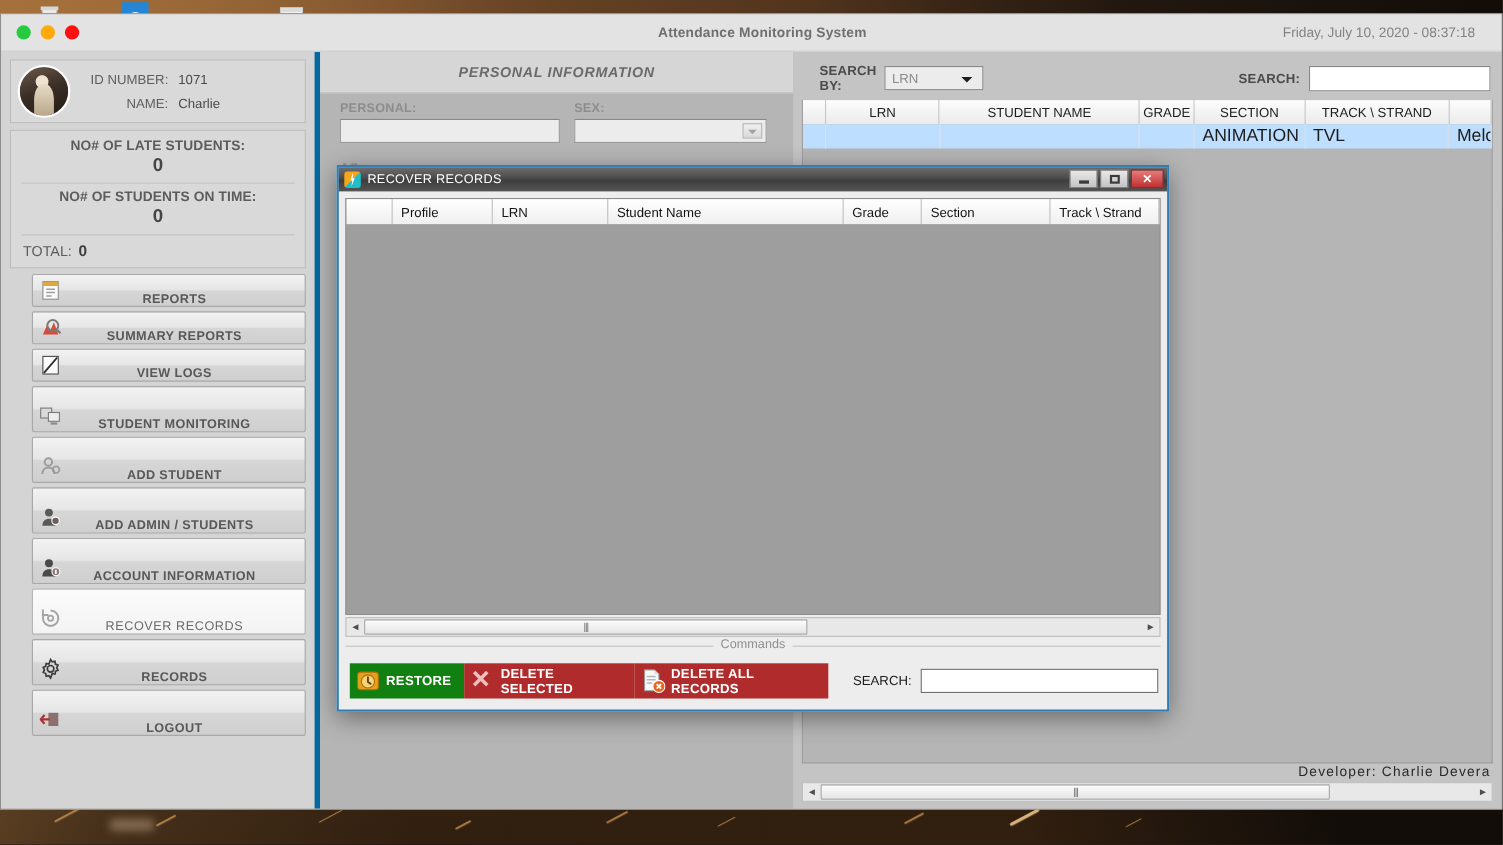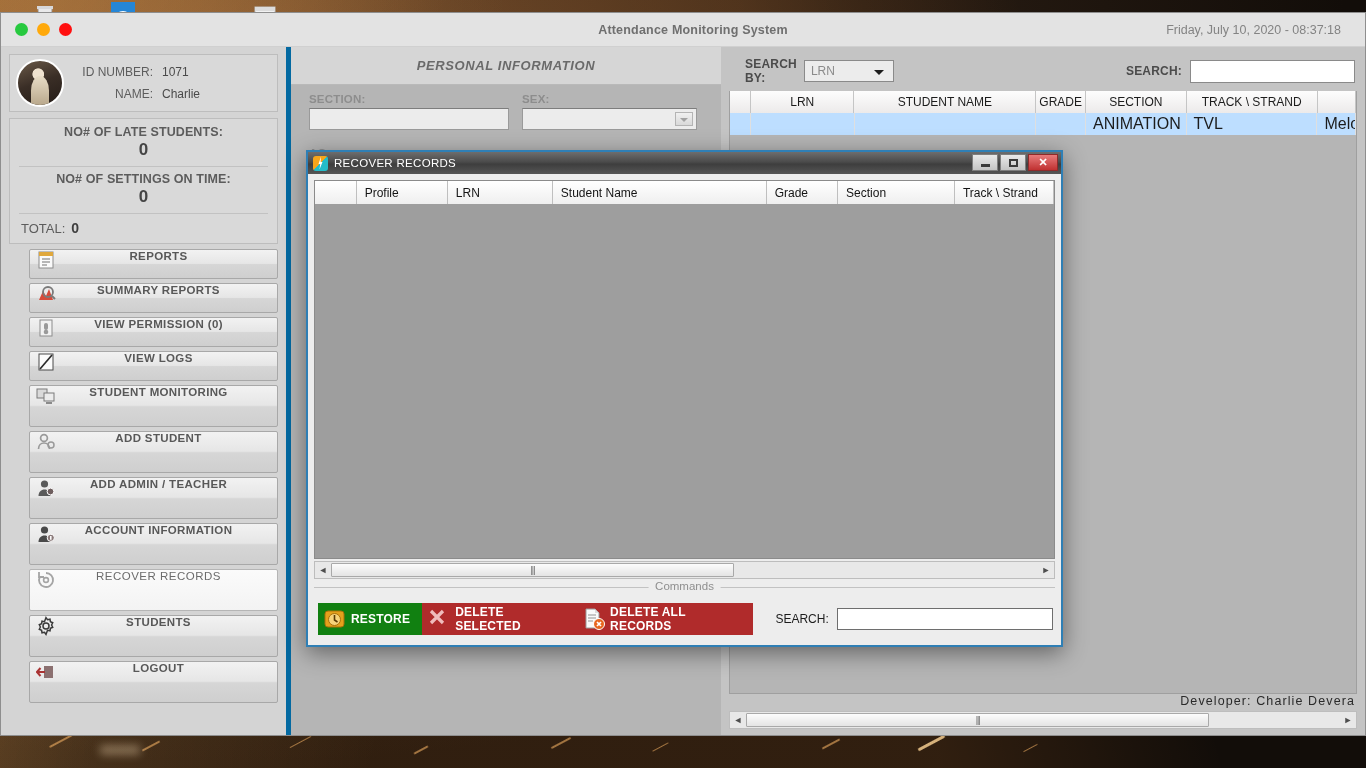--- a/index.html
+++ b/index.html
@@ -79,21 +79,21 @@
     background: #d9d9d9; border: 1px solid #bdbdbd;
     margin-top: 6px; padding: 6px 9px 3px;
   }
   .stat-title { font-size: 12.5px; font-weight: bold; color: #5c5c5c; text-align: center; letter-spacing: .1px; }
   .stat-val { font-size: 17px; font-weight: bold; color: #454545; text-align: center; margin-top: 1px; }
   .stat-sep { border-top: 1px solid #c2c2c2; margin: 6px 0 5px; }
   .stat-total { font-size: 13px; color: #5c5c5c; padding: 1px 0 4px 2px; }
   .stat-total b { color: #3e3e3e; margin-left: 6px; font-size: 14px; }
   #navlist { margin-top: 5px; display: flex; flex-direction: column; gap: 4px; }
   .nav-btn {
-    position: relative; height: 30px; display: flex; align-items: flex-start;
+    position: relative; height: 30px; display: flex; align-items: flex-end;
     border: 1px solid #a8a8a8; border-radius: 2px;
     background: linear-gradient(180deg, #f2f2f2 0%, #e6e6e6 48%, #d6d6d6 52%, #cfcfcf 100%);
     cursor: pointer; padding-left: 6px; margin-left: 20px;
   }
   .nav-btn.tall { height: 42px; }
   .nav-btn.active { background: linear-gradient(180deg,#fbfbfb 0%,#f3f3f3 100%); border-color: #b5b5b5; }
   .nav-ico { width: 24px; height: 24px; flex: none; position: relative; }
   .nav-label {
     flex: 1; text-align: center; font-size: 11.5px; font-weight: bold;
     color: #585858; letter-spacing: .35px; padding-right: 20px;
@@ -285,21 +285,21 @@
             <span class="pf-label">NAME:</span>
             <span class="pf-val">Charlie</span>
           </div>
         </div>
       </div>
 
       <div id="stats">
         <div class="stat-title">NO# OF LATE STUDENTS:</div>
         <div class="stat-val">0</div>
         <div class="stat-sep"></div>
-        <div class="stat-title">NO# OF SETTINGS ON TIME:</div>
+        <div class="stat-title">NO# OF STUDENTS ON TIME:</div>
         <div class="stat-val">0</div>
         <div class="stat-sep"></div>
         <div class="stat-total">
           <span>TOTAL:</span><b>0</b>
         </div>
       </div>
 
       <div id="navlist">
           <div class="nav-btn">
             <span class="nav-ico"><svg width="20" height="20" viewBox="0 0 20 20">
@@ -312,28 +312,20 @@
           <div class="nav-btn">
             <span class="nav-ico"><svg width="20" height="20" viewBox="0 0 20 20">
                 <path d="M3 16l4-9 3 5 3-7 4 11z" fill="#d74b3a"></path>
                 <circle cx="12" cy="8" r="5" fill="none" stroke="#7a7a7a" stroke-width="1.8"></circle>
                 <path d="M16 12l3 3" stroke="#7a7a7a" stroke-width="2"></path>
               </svg></span>
             <span class="nav-label">SUMMARY REPORTS</span>
           </div>
           <div class="nav-btn">
             <span class="nav-ico"><svg width="20" height="20" viewBox="0 0 20 20">
-                <rect x="4" y="2" width="12" height="16" fill="#f2f2f2" stroke="#8c8c8c"></rect>
-                <rect x="8" y="5" width="4" height="7" rx="2" fill="#9a9a9a"></rect>
-                <circle cx="10" cy="14" r="2.3" fill="#9a9a9a"></circle>
-              </svg></span>
-            <span class="nav-label">VIEW PERMISSION (0)</span>
-          </div>
-          <div class="nav-btn">
-            <span class="nav-ico"><svg width="20" height="20" viewBox="0 0 20 20">
                 <rect x="3" y="2" width="14" height="16" fill="#fcfcfc" stroke="#4a4a4a"></rect>
                 <path d="M4 17L16 3" stroke="#2b2b2b" stroke-width="1.7"></path>
               </svg></span>
             <span class="nav-label">VIEW LOGS</span>
           </div>
           <div class="nav-btn tall">
             <span class="nav-ico"><svg width="20" height="20" viewBox="0 0 20 20">
                 <rect x="1" y="3" width="10" height="9" fill="#dadada" stroke="#7a7a7a"></rect>
                 <rect x="8" y="7" width="10" height="8" fill="#ececec" stroke="#7a7a7a"></rect>
                 <rect x="10" y="16" width="6" height="2" fill="#8a8a8a"></rect>
@@ -347,21 +339,21 @@
                 <circle cx="15" cy="13" r="3" fill="none" stroke="#9a9a9a" stroke-width="1.5"></circle>
               </svg></span>
             <span class="nav-label">ADD STUDENT</span>
           </div>
           <div class="nav-btn tall">
             <span class="nav-ico"><svg width="20" height="20" viewBox="0 0 20 20">
                 <circle cx="8.5" cy="6" r="3.6" fill="#5a5a5a"></circle>
                 <path d="M2.5 18c0-4.2 2.8-6.4 6-6.4s6 2.2 6 6.4z" fill="#5a5a5a"></path>
                 <circle cx="14.5" cy="13.5" r="3.4" fill="#6e5e5e" stroke="#fff"></circle>
               </svg></span>
-            <span class="nav-label">ADD ADMIN / TEACHER</span>
+            <span class="nav-label">ADD ADMIN / STUDENTS</span>
           </div>
           <div class="nav-btn tall">
             <span class="nav-ico"><svg width="20" height="20" viewBox="0 0 20 20">
                 <circle cx="8.5" cy="6" r="3.6" fill="#4a4a4a"></circle>
                 <path d="M2.5 18c0-4.2 2.8-6.4 6-6.4s6 2.2 6 6.4z" fill="#4a4a4a"></path>
                 <circle cx="14.8" cy="13.8" r="3.6" fill="#8a7a7a" stroke="#fff"></circle>
                 <path d="M14.8 12v3.8" stroke="#fff" stroke-width="1.5"></path>
               </svg></span>
             <span class="nav-label">ACCOUNT INFORMATION</span>
           </div>
@@ -371,41 +363,41 @@
                 <path d="M3 2v5h5" fill="none" stroke="#a5a5a5" stroke-width="1.8"></path>
                 <circle cx="10" cy="10" r="2.4" fill="none" stroke="#a5a5a5" stroke-width="1.6"></circle>
               </svg></span>
             <span class="nav-label">RECOVER RECORDS</span>
           </div>
           <div class="nav-btn tall">
             <span class="nav-ico"><svg width="20" height="20" viewBox="0 0 20 20">
                 <path d="M10 1.6l1.5 2.1 2.5-.5.4 2.5 2.3 1-1.1 2.3 1.1 2.3-2.3 1-.4 2.5-2.5-.5L10 18.4l-1.5-2.1-2.5.5-.4-2.5-2.3-1 1.1-2.3L3.3 8.7l2.3-1 .4-2.5 2.5.5z" fill="none" stroke="#3a3a3a" stroke-width="1.5"></path>
                 <circle cx="10" cy="10" r="3" fill="none" stroke="#3a3a3a" stroke-width="1.5"></circle>
               </svg></span>
-            <span class="nav-label">STUDENTS</span>
+            <span class="nav-label">RECORDS</span>
           </div>
           <div class="nav-btn tall">
             <span class="nav-ico"><svg width="20" height="20" viewBox="0 0 20 20">
                 <rect x="8" y="4" width="9" height="12" fill="#8b7070"></rect>
                 <path d="M9 10H1M4.5 6L1 10l3.5 4" stroke="#a33" stroke-width="2" fill="none"></path>
               </svg></span>
             <span class="nav-label">LOGOUT</span>
           </div>
         </div>
     </div>
 
     <div id="content">
 
       <div id="left-pane">
         <div id="pi-header">
           <span id="pi-title">PERSONAL INFORMATION</span>
         </div>
 
         <div class="fld" style="left:18px; top:46px; width:200px;">
-          <div class="fld-label">SECTION:</div>
+          <div class="fld-label">PERSONAL:</div>
           <div class="fld-box"></div>
         </div>
         <div class="fld" style="left:231px; top:46px; width:175px;">
           <div class="fld-label">SEX:</div>
           <div class="fld-box combo">
               <span class="arr"></span>
             </div>
         </div>
         <div class="fld" style="left:18px; top:100px; width:34px;">
           <div class="fld-label">AG</div>

